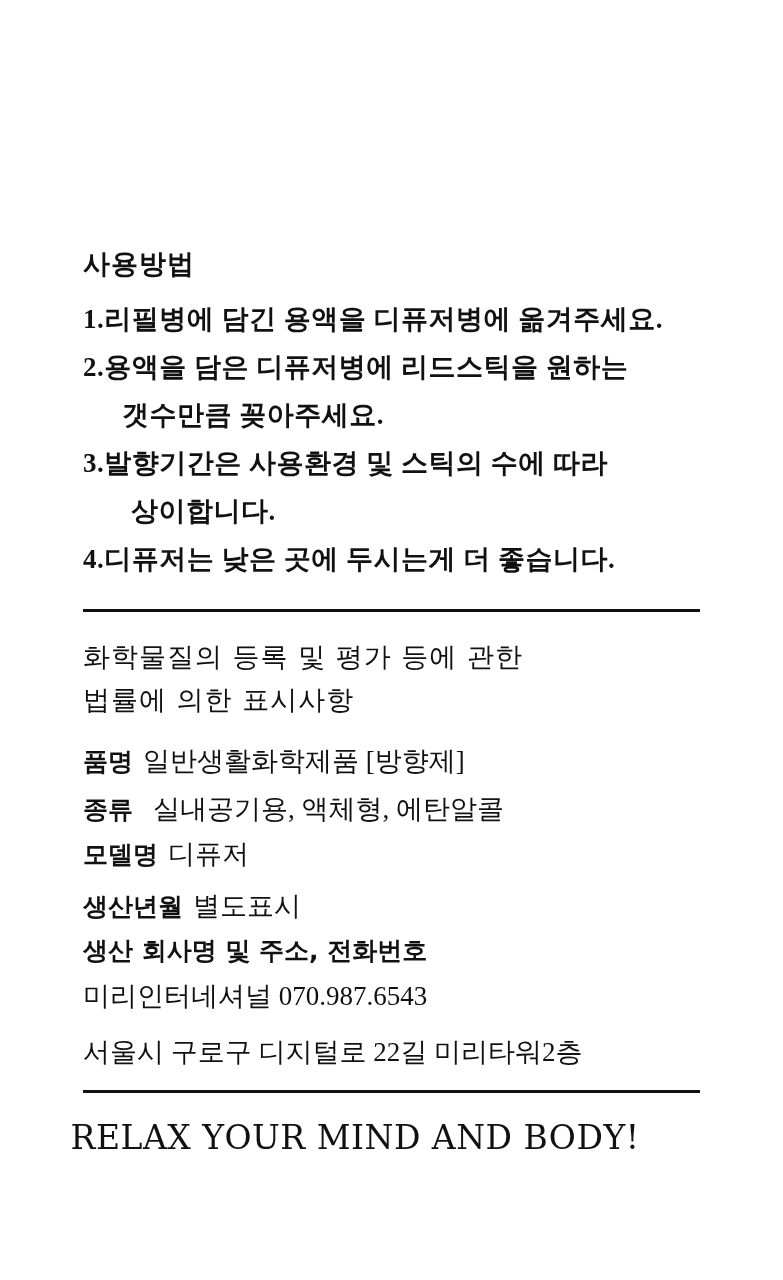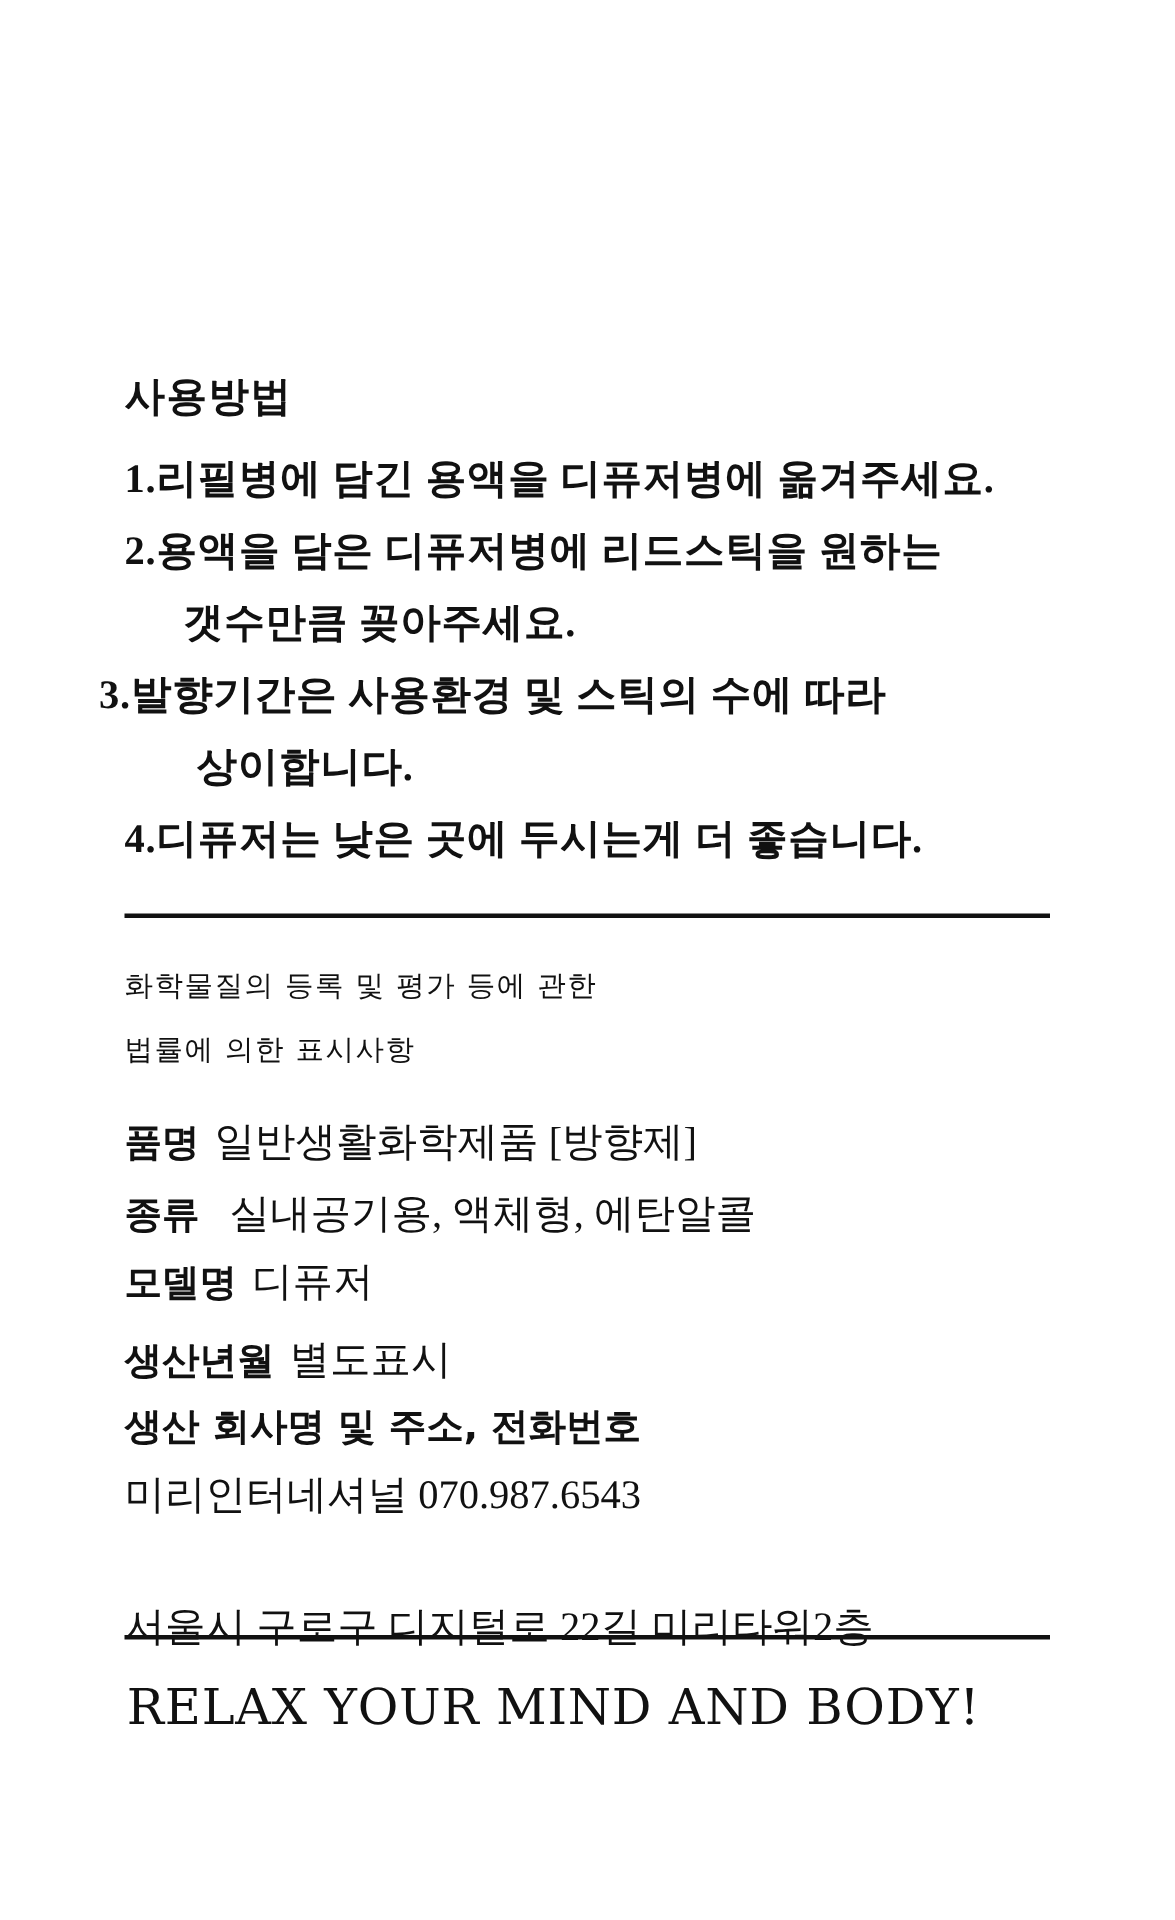--- a/index.html
+++ b/index.html
@@ -29,21 +29,21 @@
       font-family: "Liberation Serif", "DejaVu Serif", serif;
       font-size: 27px;
       letter-spacing: 0.5px;
       position: absolute;
       white-space: nowrap;
       line-height: 32px;
       font-weight: bold;
     }
     .h-sans {
       font-family: "DejaVu Sans", "Liberation Sans", sans-serif;
-      font-size: 19px;
+      font-size: 27px;
       letter-spacing: 1px;
       position: absolute;
       white-space: nowrap;
       line-height: 34px;
     }
     .divider {
       position: absolute;
       left: 83px;
       width: 617px;
       height: 3px;
@@ -60,38 +60,38 @@
       font-size: 27px;
     }
     .row {
       position: absolute;
       left: 83px;
       white-space: nowrap;
       line-height: 32px;
     }
     .slogan {
       position: absolute;
-      left: 14px;
+      left: 0;
       width: 710px;
       text-align: center;
       font-family: "DejaVu Serif", "Liberation Serif", serif;
       font-size: 33px;
       letter-spacing: 0.5px;
       line-height: 40px;
     }
   </style>
 </head>
 <body>
 
 <div class="block h-serif" style="top:246px;">사용방법</div>
 
 <div class="line-serif" style="left:83px; top:303px;">1.리필병에 담긴 용액을 디퓨저병에 옮겨주세요.</div>
 <div class="line-serif" style="left:83px; top:351px;">2.용액을 담은 디퓨저병에 리드스틱을 원하는</div>
 <div class="line-serif" style="left:122px; top:399px;">갯수만큼 꽂아주세요.</div>
-<div class="line-serif" style="left:66px; top:447px;">3.발향기간은 사용환경 및 스틱의 수에 따라</div>
+<div class="line-serif" style="left:83px; top:447px;">3.발향기간은 사용환경 및 스틱의 수에 따라</div>
 <div class="line-serif" style="left:131px; top:495px;">상이합니다.</div>
 <div class="line-serif" style="left:83px; top:543px;text-align:right;">4.디퓨저는 낮은 곳에 두시는게 더  좋습니다.</div>
 
 <div class="divider" style="top:609px;"></div>
 
 <div class="h-sans" style="left:83px; top:640px;">화학물질의 등록 및 평가 등에 관한</div>
 <div class="h-sans" style="left:83px; top:683px;">법률에 의한 표시사항</div>
 
 <div class="row" style="top:745px;">
   <span class="label-bold">품명</span><span class="value-serif">일반생활화학제품 [방향제]</span>
@@ -103,17 +103,17 @@
   <span class="label-bold">모델명</span><span class="value-serif">디퓨저</span>
 </div>
 <div class="row" style="top:890px;">
   <span class="label-bold">생산년월</span><span class="value-serif">별도표시</span>
 </div>
 
 <div class="row" style="top:935px;">
   <span class="label-bold">생산 회사명 및 주소, 전화번호</span>
 </div>
 <div class="row value-serif" style="top:980px;">미리인터네셔널 070.987.6543</div>
-<div class="row value-serif" style="top:1068px;">서울시 구로구 디지털로 22길 미리타워2층</div>
+<div class="row value-serif" style="top:1036px;">서울시 구로구 디지털로 22길 미리타워2층</div>
 
 <div class="divider" style="top:1090px;"></div>
 
 <div class="slogan" style="top:1118px;">RELAX YOUR MIND AND BODY!</div>
 
 </body></html>

